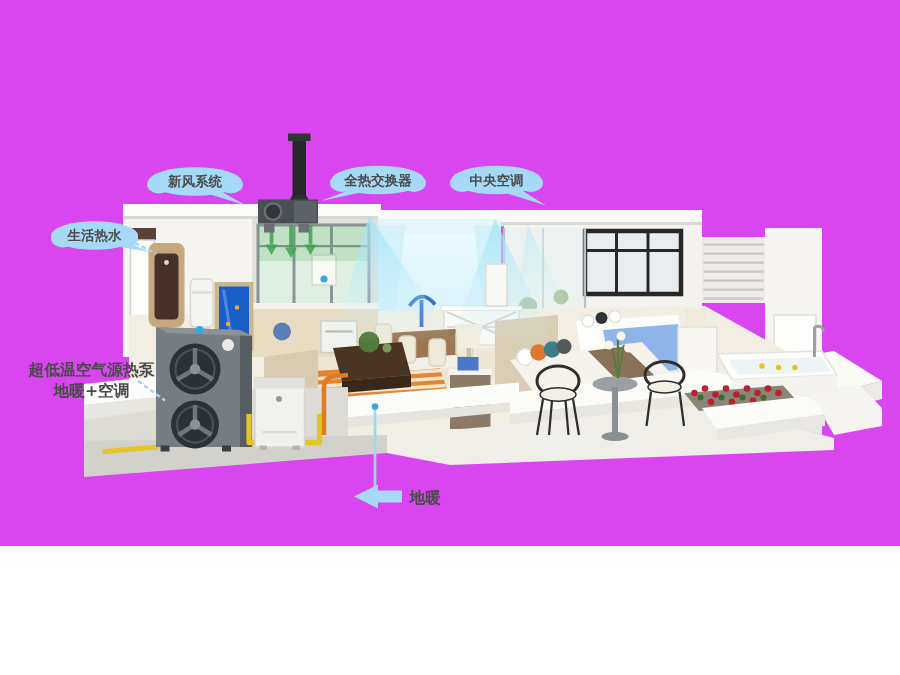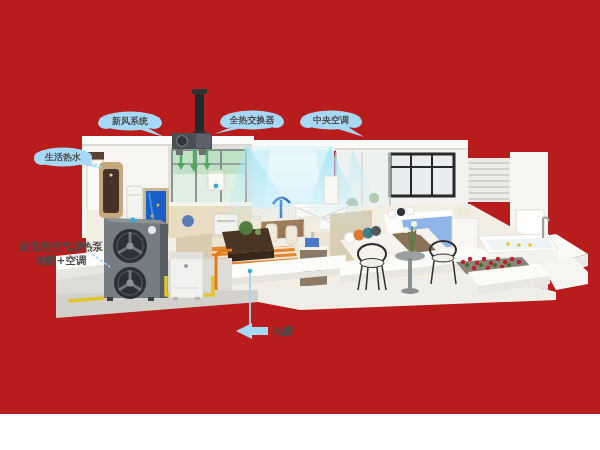--- a/index.html
+++ b/index.html
@@ -1,16 +1,16 @@
 <!DOCTYPE html>
 <html><head>
 <meta charset="utf-8">
 <style>
   html,body{margin:0;padding:0;background:#ffffff;}
-  .stage{position:relative;width:600px;height:414px;background:#b91c1c;overflow:hidden;
+  .stage{position:relative;width:600px;height:364px;background:#d946ef;overflow:hidden;
          font-family:"DejaVu Sans",sans-serif;}
   svg{position:absolute;left:0;top:0;}
   .callout-text{font-family:"DejaVu Sans",sans-serif;font-size:9px;fill:#4d4d4d;font-weight:bold;}
   .callout-text-lg{font-family:"DejaVu Sans",sans-serif;font-size:10.5px;fill:#4a4a4a;font-weight:bold;}
 </style>
 </head>
 <body>
 
 <div class="stage">
 <svg width="600" height="450" viewBox="0 0 600 450">

